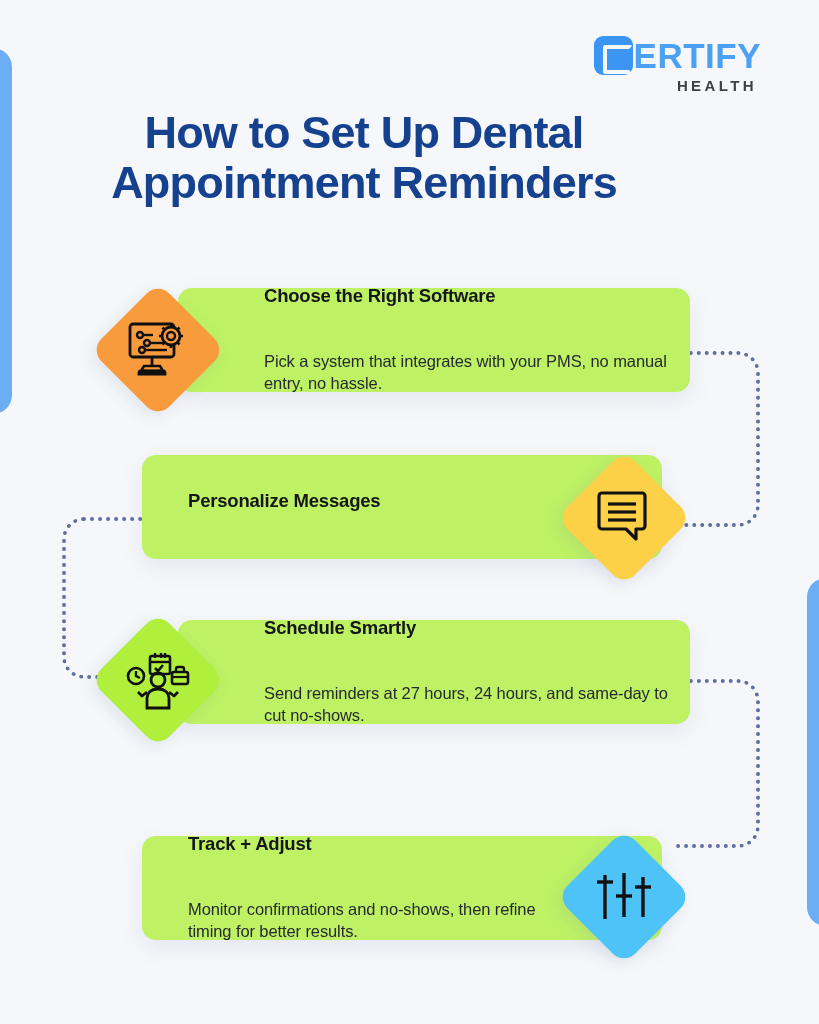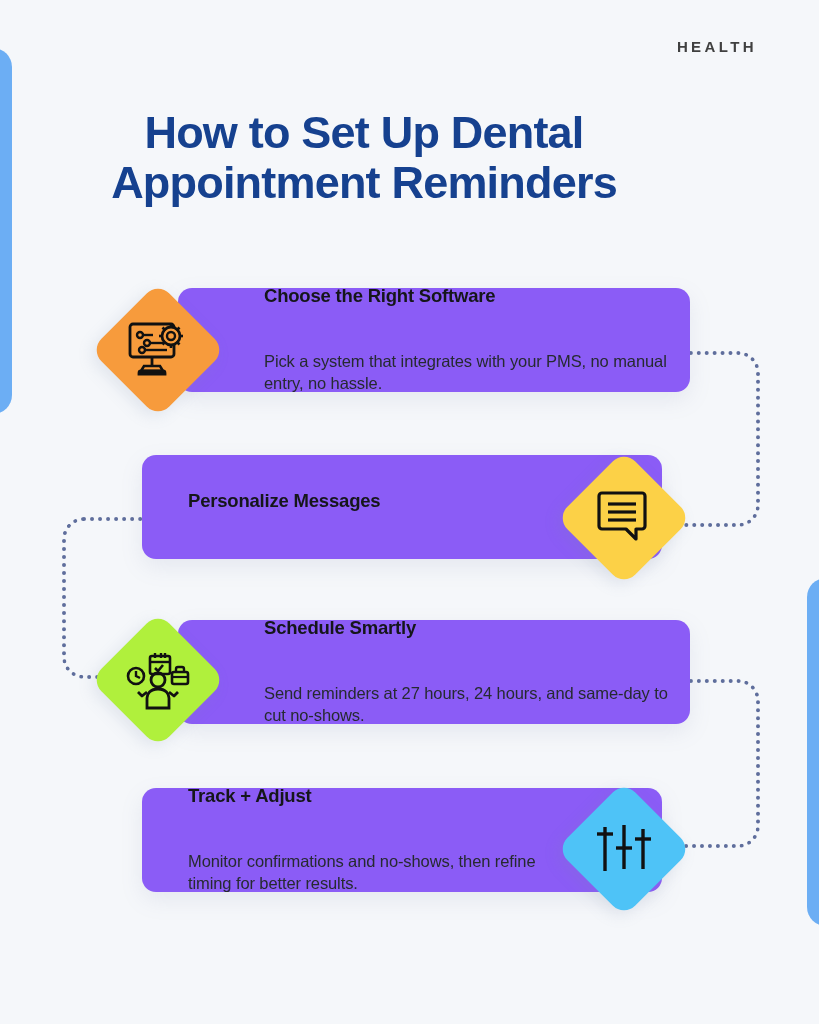--- a/index.html
+++ b/index.html
@@ -152,21 +152,21 @@
   
   .step {
     position: absolute;
     z-index: 3;
     height: 120px;
   }
   .card {
     position: absolute;
     top: 0;
     height: 104px;
-    background: #8b5cf6;
+    background: #bef264;
     border-radius: 14px;
     box-shadow: 0 8px 22px rgba(120,135,170,0.13);
     display: flex;
     flex-direction: column;
     justify-content: center;
   }
   .card-text { }
   .card h3 {
     font-size: 18.5px;
     font-weight: bold;
@@ -208,33 +208,37 @@
   .step-2 { left: 110px; top: 455px; width: 600px; }
   .step-2 .card { left: 32px; width: 520px; padding: 0 110px 8px 46px; }
   .step-2 .diamond { left: 466px; top: 15px; background: #fcd147; }
 
   
   .step-3 { left: 110px; top: 620px; width: 600px; }
   .step-3 .card { left: 68px; width: 512px; padding: 0 8px 0 86px; }
   .step-3 .diamond { left: 0px; top: 12px; background: #b0f03c; }
 
   
-  .step-4 { left: 110px; top: 788px; width: 600px; }
+  .step-4 { left: 110px; top: 836px; width: 600px; }
   .step-4 .card { left: 32px; width: 520px; padding: 0 110px 0 46px; }
   .step-4 .diamond { left: 466px; top: 13px; background: #4ec3f7; }
 </style>
 </head>
 <body>
 
 <div id="canvas">
 
   <div class="side-bar left"></div>
   <div class="side-bar right"></div>
 
   <div class="logo">
+    <div class="logo-row">
+      <div class="logo-mark"></div>
+      <div class="logo-word">ERTIFY</div>
+    </div>
     <div class="logo-sub">HEALTH</div>
   </div>
 
   <h1 class="title">How to Set Up Dental Appointment Reminders</h1>
 
   <div class="connector conn-1"></div>
   <div class="connector conn-2"></div>
   <div class="connector conn-3"></div>
 
   <div class="step step-1">

